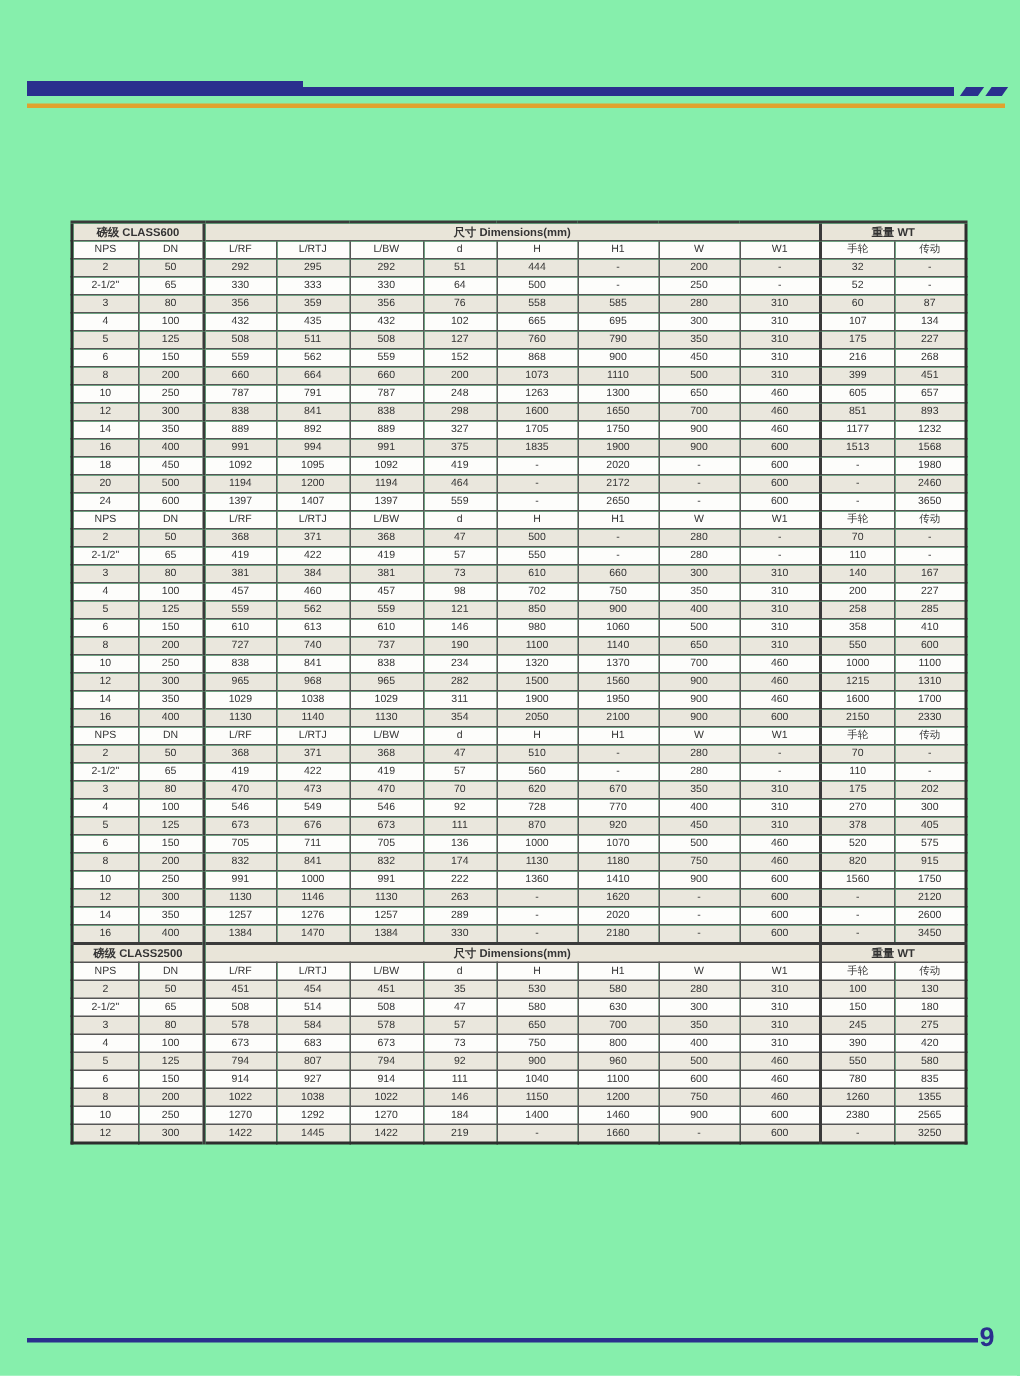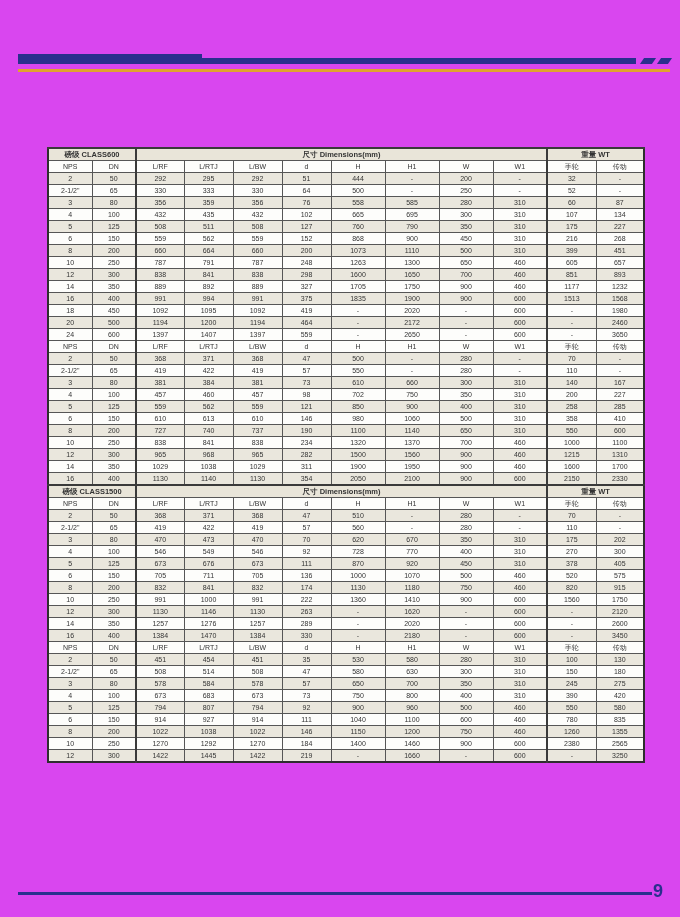--- a/index.html
+++ b/index.html
@@ -1,19 +1,19 @@
 <!DOCTYPE html>
 <html><head>
 <meta charset="utf-8">
 <style>
   html,body { margin:0; padding:0; }
   body { font-family:"Liberation Sans", sans-serif; background:#ffffff; }
   .page {
     position:relative; width:680px; height:917px; margin:0 auto;
-    background:#d946ef; overflow:hidden;
+    background:#86efac; overflow:hidden;
   }
   
   .bar-thick { position:absolute; left:18px; top:54px; width:184px; height:10px; }
   .bar-thin  { position:absolute; left:202px; top:58px; width:434px; height:6px; }
   .bar-chip1 { position:absolute; left:642px; top:58px; width:12px; height:6px; transform:skewX(-35deg); }
   .bar-chip2 { position:absolute; left:659px; top:58px; width:11px; height:6px; transform:skewX(-35deg); }
   .gold-line { position:absolute; left:18px; top:69px; width:652px; height:3px; }
   
   .table-wrap { position:absolute; left:47px; top:147px; width:596px; }
   table.spec-table {
@@ -443,25 +443,20 @@
             <td>1140</td>
             <td>1130</td>
             <td>354</td>
             <td>2050</td>
             <td>2100</td>
             <td>900</td>
             <td>600</td>
             <td class="gsep">2150</td>
             <td>2330</td>
           </tr>
-          <tr class="section-header-row">
-            <td colspan="2">磅级 CLASS1500</td>
-            <td colspan="8" class="gsep">尺寸 Dimensions(mm)</td>
-            <td colspan="2" class="gsep">重量 WT</td>
-          </tr>
           <tr class="column-header-row">
             <td>NPS</td>
             <td>DN</td>
             <td class="gsep">L/RF</td>
             <td>L/RTJ</td>
             <td>L/BW</td>
             <td>d</td>
             <td>H</td>
             <td>H1</td>
             <td>W</td>
@@ -616,20 +611,25 @@
             <td>1470</td>
             <td>1384</td>
             <td>330</td>
             <td>-</td>
             <td>2180</td>
             <td>-</td>
             <td>600</td>
             <td class="gsep">-</td>
             <td>3450</td>
           </tr>
+          <tr class="section-header-row">
+            <td colspan="2">磅级 CLASS2500</td>
+            <td colspan="8" class="gsep">尺寸 Dimensions(mm)</td>
+            <td colspan="2" class="gsep">重量 WT</td>
+          </tr>
           <tr class="column-header-row">
             <td>NPS</td>
             <td>DN</td>
             <td class="gsep">L/RF</td>
             <td>L/RTJ</td>
             <td>L/BW</td>
             <td>d</td>
             <td>H</td>
             <td>H1</td>
             <td>W</td>

